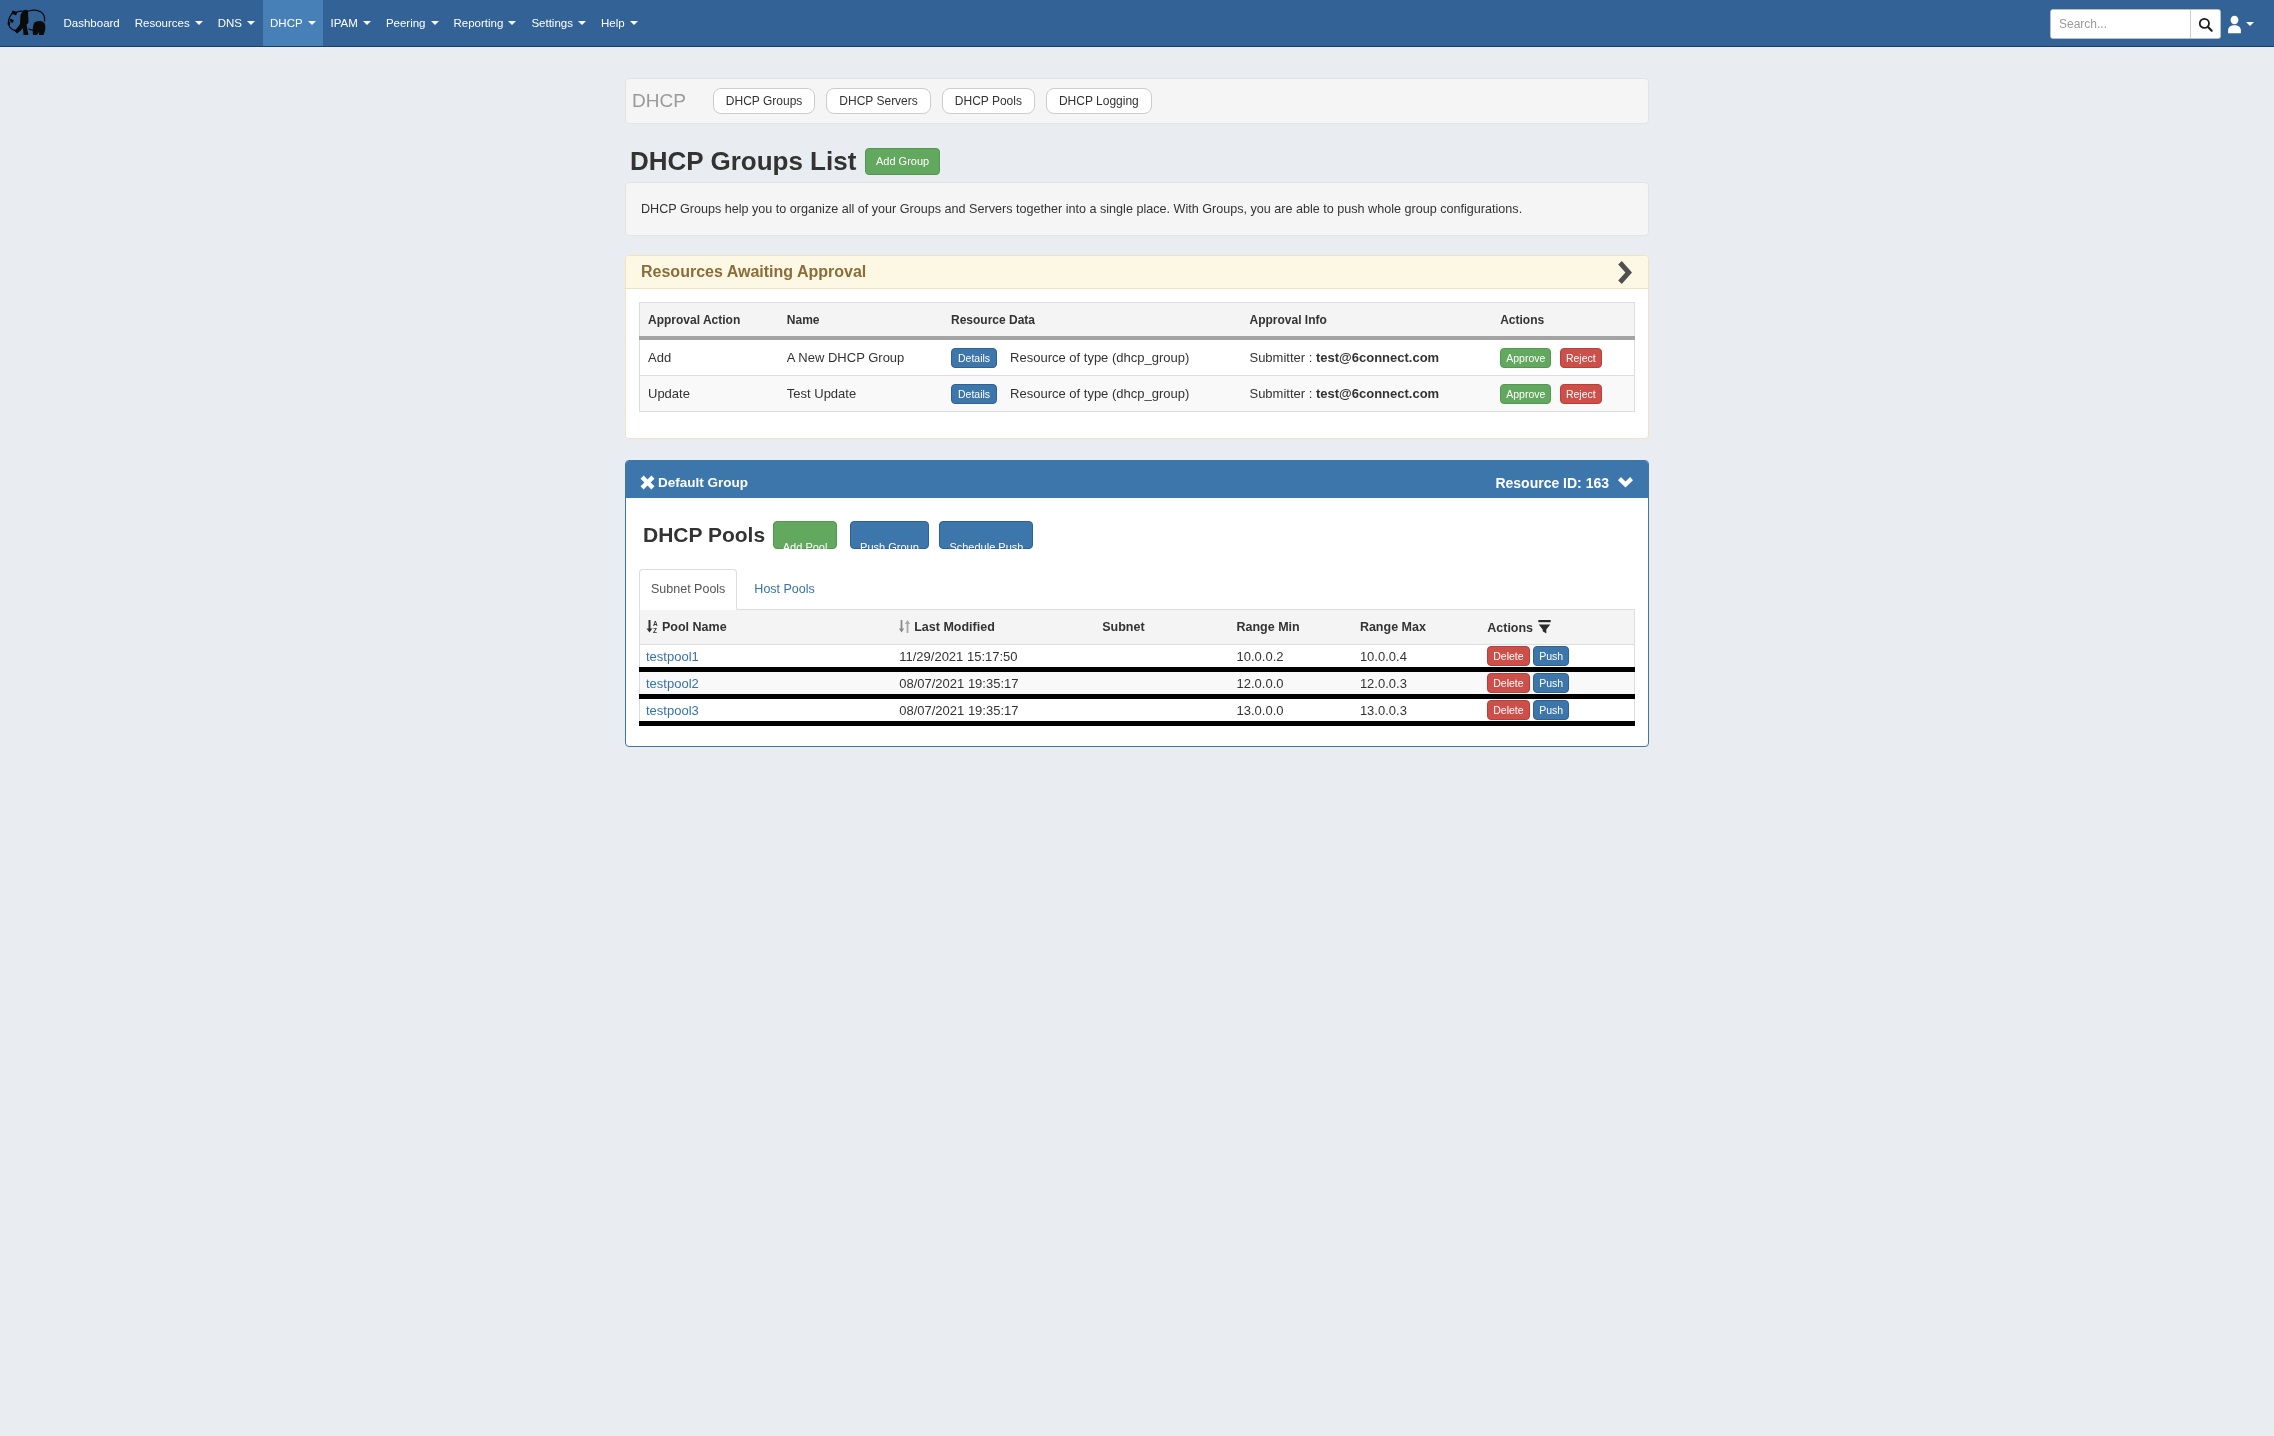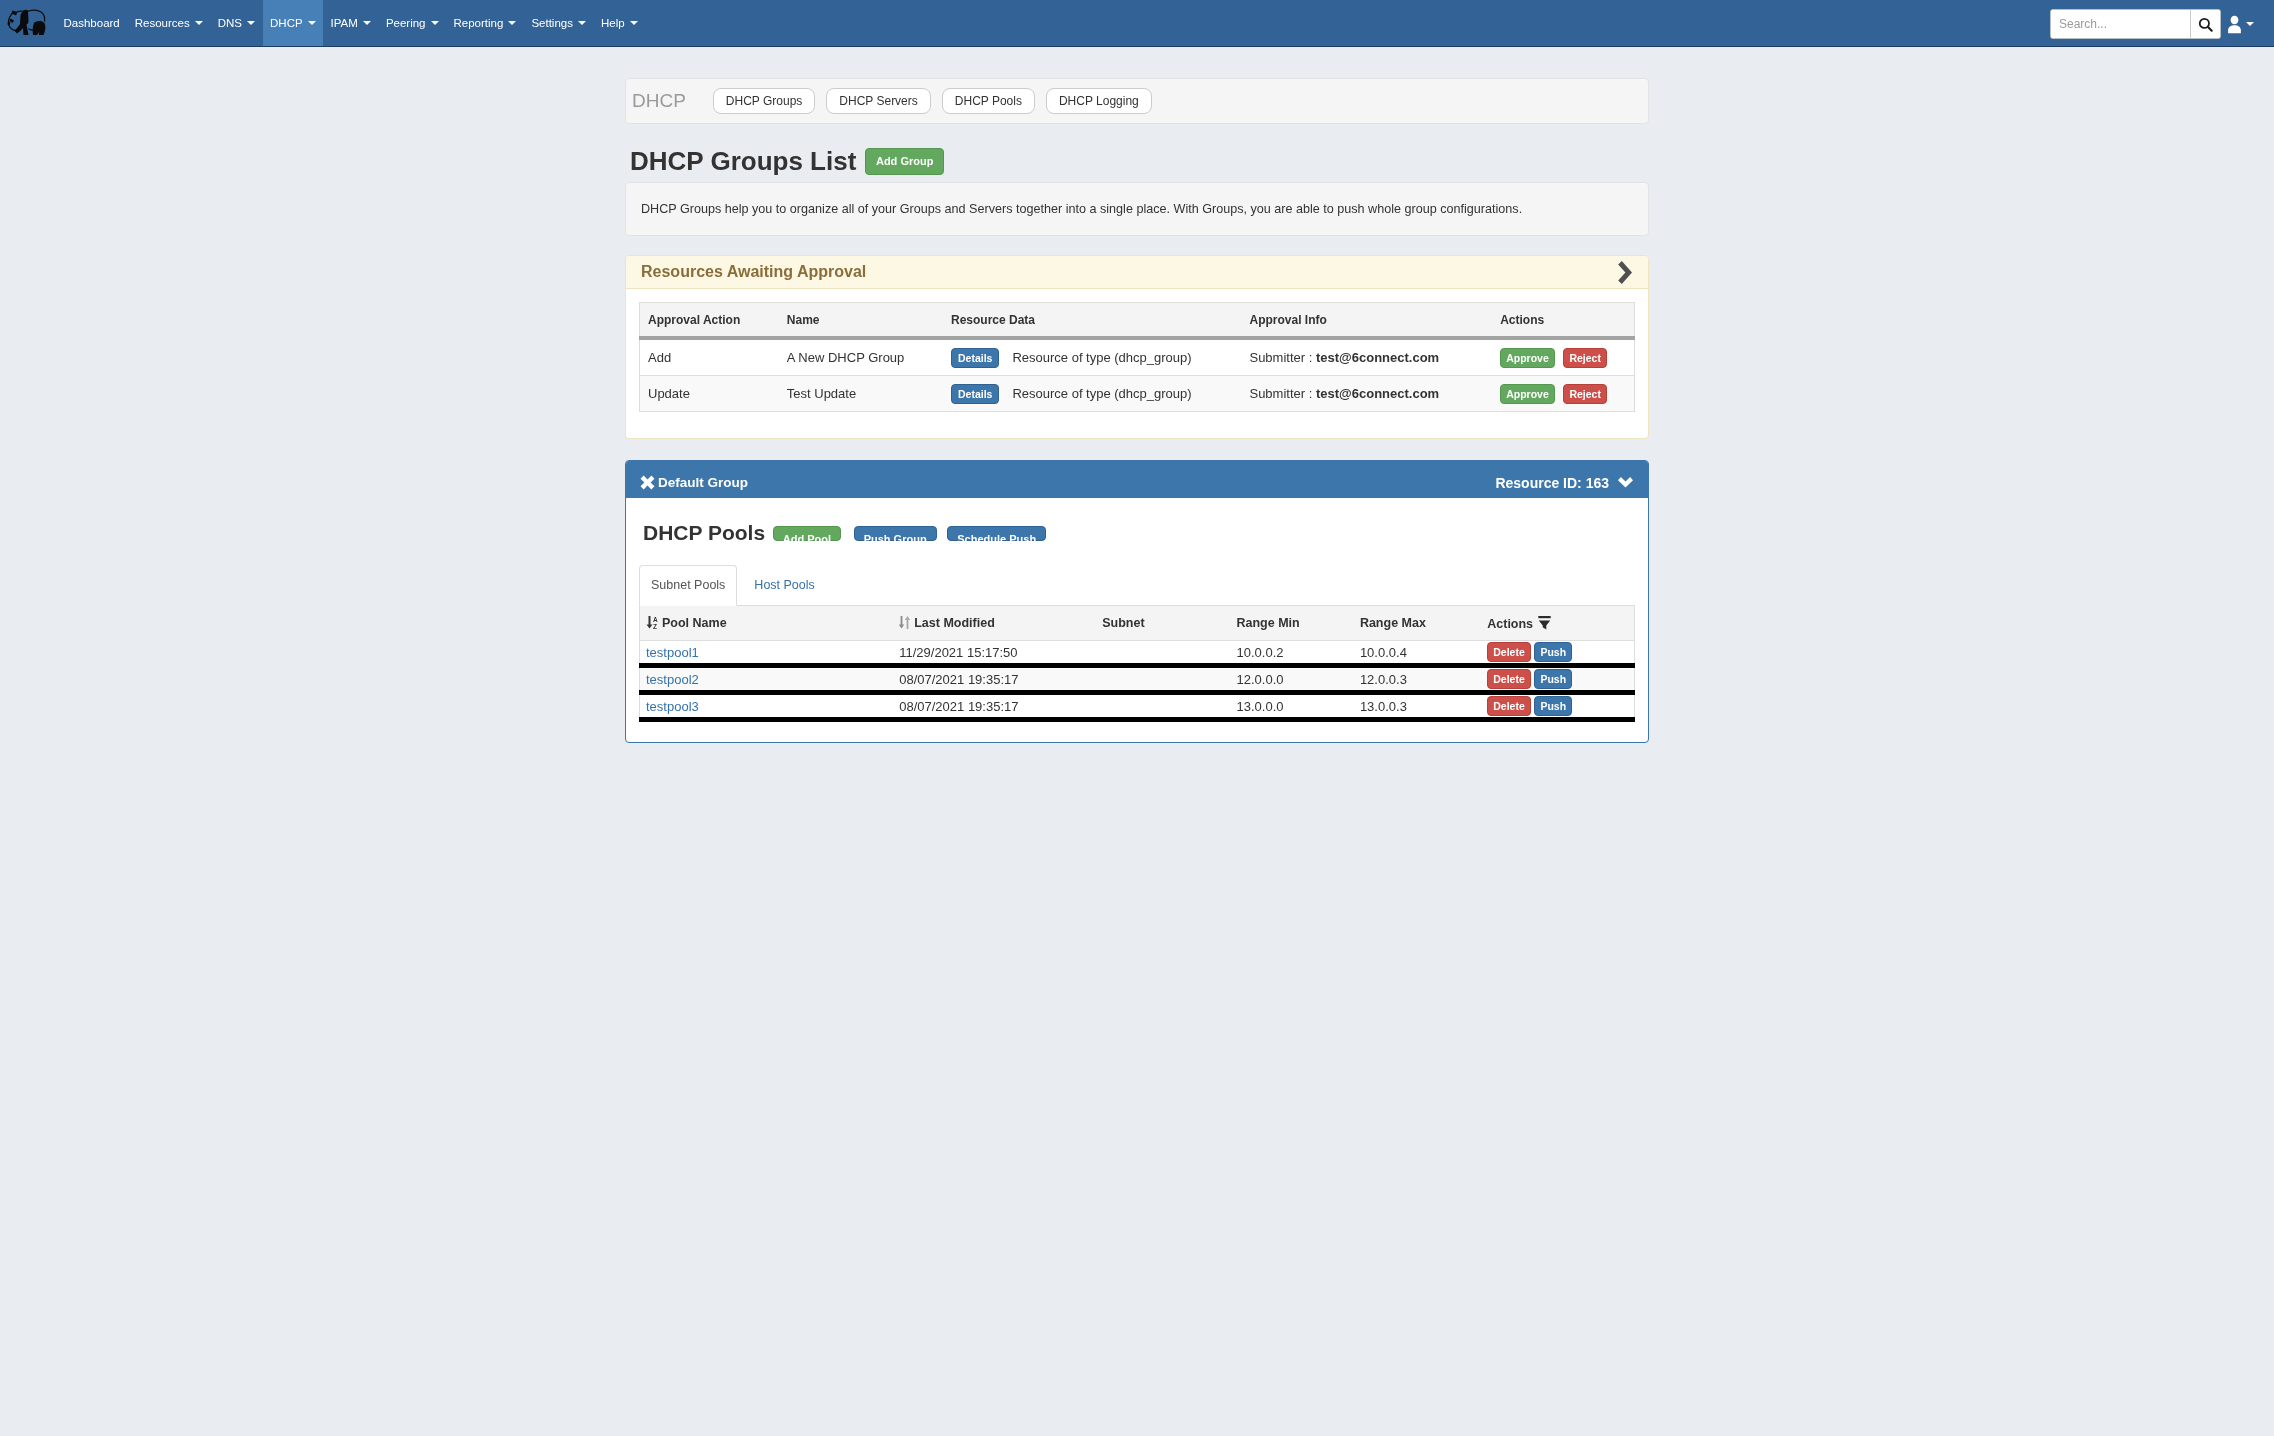--- a/index.html
+++ b/index.html
@@ -50,21 +50,21 @@
 }
 .head-well { margin-top:31px; height:46px; padding:0 6px; display:flex; align-items:center; }
 .head-well .lbl { font-size:19px; color:#9a9a9a; margin-right:27px; }
 .wbtn {
   display:inline-block; background:#fff; border:1px solid #ccc; border-radius:8px;
   height:26px; line-height:24px; padding:0 12px; font-size:12px; color:#333;
   margin-right:11px;
 }
 .h1row { margin:22px 0 5px; }
 h1 { display:inline-block; font-size:26px; margin:0 0 0 5px; color:#333; vertical-align:middle; }
-.btn { display:inline-block; border-radius:4px; font-family:"Liberation Sans",sans-serif; text-align:center;font-weight:bold; }
+.btn { display:inline-block; border-radius:4px; font-family:"Liberation Sans",sans-serif; text-align:center; }
 .btn-green { background:#62a85f; border:1px solid #55974f; color:#fff; }
 .btn-blue  { background:#3d76ab; border:1px solid #2f6293; color:#fff; }
 .btn-red   { background:#cc4f49; border:1px solid #b83f3a; color:#fff; }
 .btn-addgroup { font-size:11px; padding:0 10px; height:27px; line-height:25px; margin-left:5px; vertical-align:middle; }
 .desc-well { padding:16px 15px; font-size:12.6px; line-height:20px; }
 
 .panel-warn { margin-top:19px; background:#fff; border:1px solid #f1e3c0; border-radius:4px; }
 .pw-head {
   position:relative; background:#fcf8e3; color:#8a6d3b; font-weight:bold; font-size:16px;
   padding:7px 15px; border-bottom:1px solid #f1e3c0; border-radius:3px 3px 0 0;
@@ -84,21 +84,21 @@
   background:#3d76ab; color:#fff; font-weight:bold; font-size:13.5px;
   height:37px; padding:6px 15px 0 13px; border-radius:3px 3px 0 0;
   display:flex; align-items:center;
 }
 .pb-head .xicon { margin-right:2px; }
 .pb-head .right { margin-left:auto; display:flex; align-items:center; font-size:14px; }
 .pb-head .right svg { margin-left:9px; }
 .pb-body { padding:0 13px 20px; }
 h2 { display:inline-block; font-size:21px; margin:0; color:#333; vertical-align:middle; }
 .h2row { margin:23px 0 0 4px; }
-.btn-md { font-size:11px; height:15px; line-height:25px; padding:0 9px; vertical-align:middle; }
+.btn-md { font-size:11px; height:15px; line-height:25px; padding:13px 9px; vertical-align:middle; }
 .ml1 { margin-left:4px; } .ml2 { margin-left:9px; } .ml3 { margin-left:7px; }
 
 .tabs { margin-top:20px; border-bottom:1px solid #ddd; display:flex; height:41px; }
 .tab-active {
   background:#fff; border:1px solid #ddd; border-bottom:1px solid #fff;
   border-radius:4px 4px 0 0; margin-bottom:-1px;
   padding:0 11px; line-height:39px; font-size:12.5px; color:#555;
 }
 .tab-link { line-height:40px; padding:0 17px; font-size:12.5px; color:#3672ab; text-decoration:none; }
 

